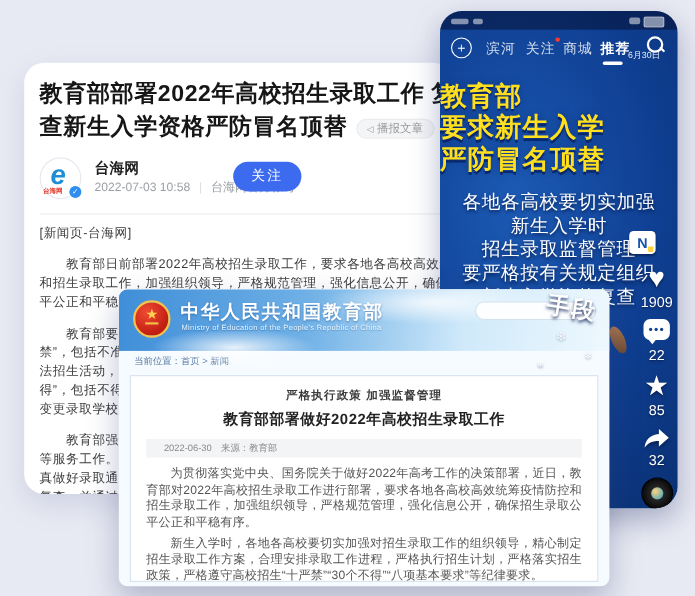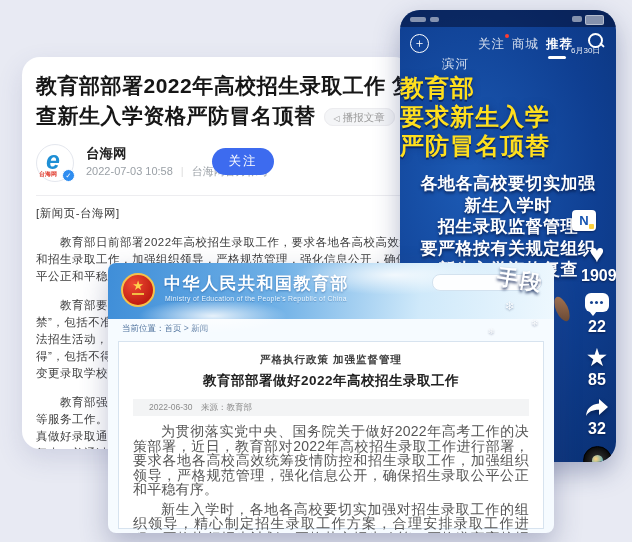--- a/index.html
+++ b/index.html
@@ -37,38 +37,38 @@
   .pstatus{position:relative;height:17px;background:rgba(3,12,44,.5);}
   .pstatus span{position:absolute;background:rgba(255,255,255,.5);border-radius:2px;}
   .ps1{left:10px;top:7px;width:16px;height:5px;}
   .ps2{left:30px;top:7px;width:9px;height:5px;}
   .ps3{right:34px;top:6px;width:10px;height:6px;}
   .ps4{right:12px;top:5px;width:17px;height:8px;border:1px solid rgba(255,255,255,.4);background:rgba(255,255,255,.65);}
   .pnav{position:relative;height:32px;}
   .plus{position:absolute;left:10px;top:7px;width:17px;height:17px;border:1.6px solid #fff;border-radius:50%;
         color:#fff;font-size:12px;line-height:16px;text-align:center;}
   .ptab{position:absolute;top:9px;font-size:12.5px;color:rgba(255,255,255,.82);letter-spacing:1px;}
-  .t0{left:42px;margin-top:20px;} .t1{left:78px;} .t2{left:112px;} .t3{left:146px;color:#fff;font-weight:800;}
+  .t0{left:42px;} .t1{left:78px;} .t2{left:112px;} .t3{left:146px;color:#fff;font-weight:800;}
   .t1::after{content:"";position:absolute;right:-4px;top:-2px;width:4px;height:4px;border-radius:50%;background:#ff3b30;}
   .t3::after{content:"";position:absolute;left:2px;bottom:-6px;width:18px;height:3px;border-radius:2px;background:#fff;}
   .pdate{position:absolute;left:171px;top:18px;font-size:8px;color:rgba(255,255,255,.92);}
   .psearch{position:absolute;right:13px;top:6px;width:11px;height:11px;border:2px solid #fff;border-radius:50%;}
   .psearch::after{content:"";position:absolute;left:9px;top:9px;width:6px;height:2px;background:#fff;border-radius:1px;transform:rotate(45deg);}
   .hl{margin-top:14px;text-align:left;}
   .hl div{font-size:24px;line-height:29px;font-weight:900;color:#ffdf1e;letter-spacing:1px;
           text-shadow:0 2px 0 rgba(8,35,100,.85),0 0 7px rgba(8,35,100,.55);}
   .sub{margin-top:13px;text-align:center;}
-  .sub div{font-size:17px;line-height:21.5px;font-weight:700;color:#fff;letter-spacing:.5px;
+  .sub div{font-size:17px;line-height:21.5px;font-weight:400;color:#fff;letter-spacing:.5px;
            text-shadow:0 2px 3px rgba(5,25,70,.85);}
   .nbadge{position:absolute;left:172px;top:200px;width:24px;height:21px;background:#fff;border-radius:4px;
           color:#1553b0;font-size:13px;font-weight:900;text-align:center;line-height:21px;box-shadow:0 1px 2px rgba(0,0,30,.4);}
   .nbadge::after{content:"";position:absolute;right:2px;bottom:2px;width:5px;height:5px;background:#ffd23e;border-radius:1px;}
   .rail{position:absolute;left:181px;top:230px;width:32px;text-align:center;}
   .ric{color:#fff;font-size:25px;line-height:26px;text-shadow:0 2px 3px rgba(0,10,40,.5);}
-  .rcount{color:#fff;font-size:16px;margin:1px 0 8px 0;text-shadow:0 1px 2px rgba(0,10,40,.6);font-weight:bold;}
+  .rcount{color:#fff;font-size:13px;margin:1px 0 8px 0;text-shadow:0 1px 2px rgba(0,10,40,.6);}
   .bubble{position:relative;width:24px;height:19px;background:#fff;border-radius:6px;margin:3px auto 0 auto;}
   .bubble::before{content:"";position:absolute;left:4px;bottom:-4px;border-left:4px solid transparent;border-right:4px solid transparent;border-top:5px solid #fff;}
   .bubble::after{content:"";position:absolute;left:5px;top:8px;width:3px;height:3px;border-radius:50%;background:#14418f;box-shadow:5px 0 #14418f,10px 0 #14418f;}
   .sharesvg{display:block;margin:2px auto 0 auto;filter:drop-shadow(0 2px 2px rgba(0,10,40,.5));}
   .disc{position:relative;width:27px;height:27px;margin:4px auto 0 auto;border-radius:50%;
         background:radial-gradient(circle,#3a3a3a 0%,#0b0b0b 70%);border:1px solid #000;}
   .disc::after{content:"";position:absolute;left:8px;top:8px;width:11px;height:11px;border-radius:50%;
         background:radial-gradient(circle at 35% 35%,#ffd27f,#2aa2c9);}
   .feather{position:absolute;left:156px;top:286px;width:12px;height:26px;border-radius:50%;opacity:.85;
         background:linear-gradient(200deg,#cd8443,#7a4a20);transform:rotate(-24deg);}
@@ -92,21 +92,21 @@
   .mpill{position:absolute;right:12px;top:11px;width:108px;height:15px;border-radius:8px;background:#fdfeff;
        border:1px solid #d3e2ef;z-index:2;}
   .mag{position:absolute;right:5px;top:3px;width:6px;height:6px;border:1.4px solid #93a9c0;border-radius:50%;}
   .mag::after{content:"";position:absolute;left:5px;top:5px;width:4px;height:1.4px;background:#93a9c0;transform:rotate(45deg);}
   .mcrumb{height:17px;padding:4px 0 0 14px;font-size:8.5px;color:#51749e;}
   .mpanel{margin:1px 10px 0 10px;height:188px;background:#fff;border:1px solid #d7e3ef;box-sizing:border-box;
           padding:11px 14px 0 14px;}
   .msub{text-align:center;font-size:10.5px;font-weight:700;color:#3c3c3c;letter-spacing:1px;}
   .mtitle{margin:5px 0 0 0;text-align:center;font-size:13.5px;font-weight:800;color:#222;letter-spacing:.5px;}
   .mmeta{margin-top:9px;background:#f3f4f5;height:17px;line-height:17px;font-size:8.5px;color:#8b8b8b;padding-left:16px;}
-  .mp{margin:8px 0 0 0;font-size:14px;line-height:14.5px;color:#555;text-align:justify;text-indent:2em;letter-spacing:.2px;}
+  .mp{margin:8px 0 0 0;font-size:11px;line-height:14.5px;color:#555;text-align:justify;text-indent:2em;letter-spacing:.2px;}
   .mp2{margin-top:5px;}
 
   
   .cap{position:absolute;left:497px;top:266px;z-index:4;font-size:21px;font-weight:900;color:#fff;letter-spacing:2px;
        transform:rotate(9deg);text-shadow:0 2px 3px rgba(10,30,80,.85);}
   .flake{position:absolute;color:#fff;z-index:4;opacity:.75;text-shadow:0 1px 2px rgba(10,30,80,.5);}
   .f1{left:505px;top:299px;font-size:12px;}
   .f2{left:531px;top:318px;font-size:9px;}
   .f3{left:488px;top:327px;font-size:8px;}
 </style>

